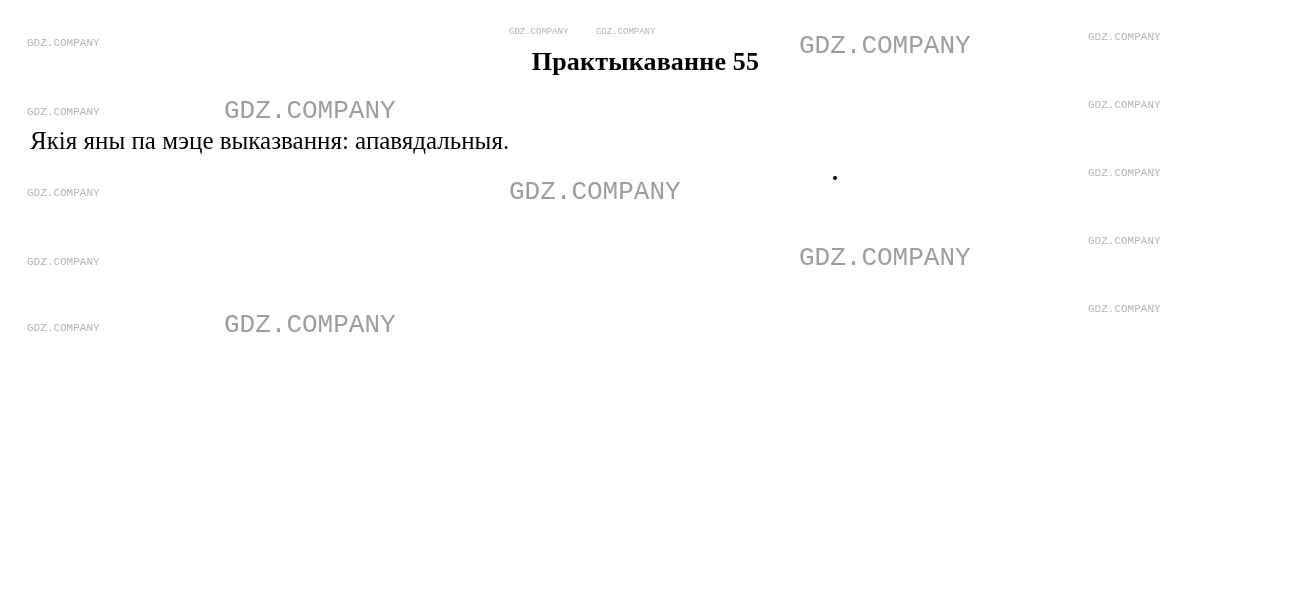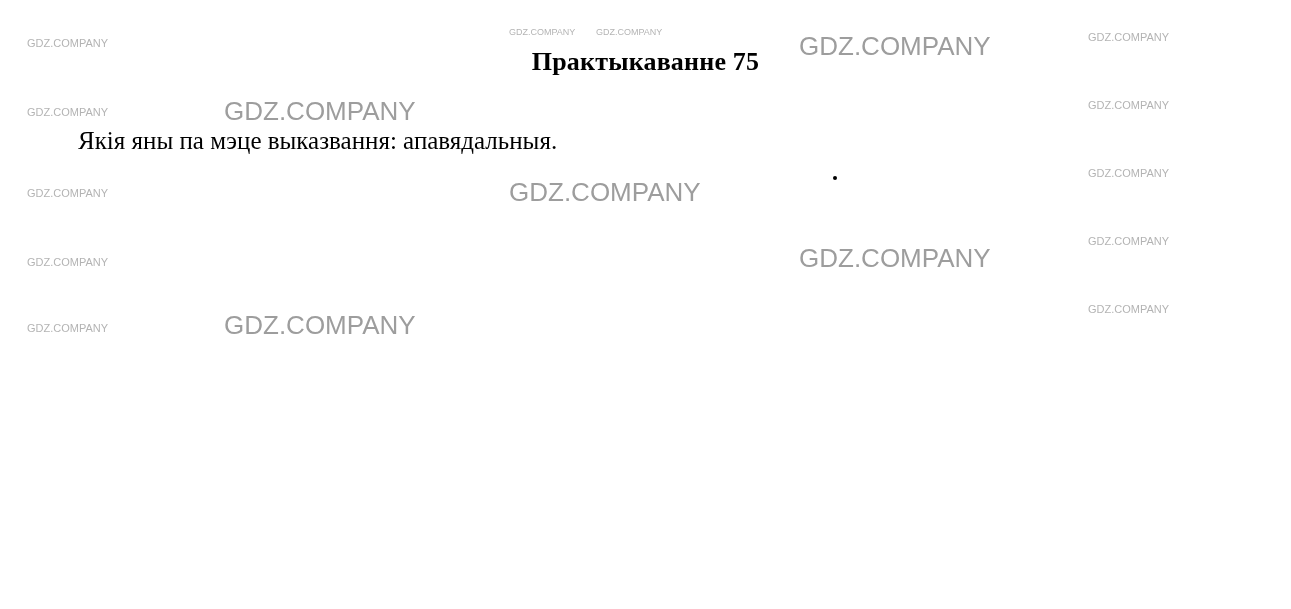--- a/index.html
+++ b/index.html
@@ -18,21 +18,21 @@
   .page {
     position: relative;
     width: 1291px;
     height: 609px;
   }
 
   
   .wm {
     position: absolute;
     color: #9a9a9a;
-    font-family: Liberation Sans, sans-serif;
+    font-family: Liberation Mono, monospace;
     white-space: nowrap;
     opacity: 0.75;
     pointer-events: none;
     user-select: none;
     text-align: center;
   }
   .wm.big {
     color: #8d8d8d;
     opacity: 0.85;
   }
@@ -51,21 +51,20 @@
   }
 
   .body-text {
     position: absolute;
     left: 30px;
     width: 1160px;
     top: 110px;
     font-size: 25px;
     line-height: 62px;
     font-family: "Liberation Serif", serif;
-    margin-left: 48px;
   }
   .para {
     margin: 0;
   }
   .para.indent {
     text-indent: 96px;
   }
   .dot {
     position: absolute;
     left: 833px;
@@ -94,21 +93,21 @@
       <span class="wm big" style="left: 509px; top: 177px; font-size: 26px;">GDZ.COMPANY</span>
       <span class="wm" style="left: 1088px; top: 167px; font-size: 11px;">GDZ.COMPANY</span>
       <span class="wm" style="left: 27px; top: 256px; font-size: 11px;">GDZ.COMPANY</span>
       <span class="wm big" style="left: 799px; top: 243px; font-size: 26px;">GDZ.COMPANY</span>
       <span class="wm" style="left: 1088px; top: 235px; font-size: 11px;">GDZ.COMPANY</span>
       <span class="wm" style="left: 27px; top: 322px; font-size: 11px;">GDZ.COMPANY</span>
       <span class="wm big" style="left: 224px; top: 310px; font-size: 26px;">GDZ.COMPANY</span>
       <span class="wm" style="left: 1088px; top: 303px; font-size: 11px;">GDZ.COMPANY</span>
     </div>
 
-  <h1 class="doc-title">Практыкаванне 75</h1>
+  <h1 class="doc-title">Практыкаванне 55</h1>
 
   <div class="body-text">
     <p class="para">Якія яны па мэце выказвання: апавядальныя.</p>
   </div>
 
   <span class="dot"></span>
 
 </div>
 
 </body></html>

